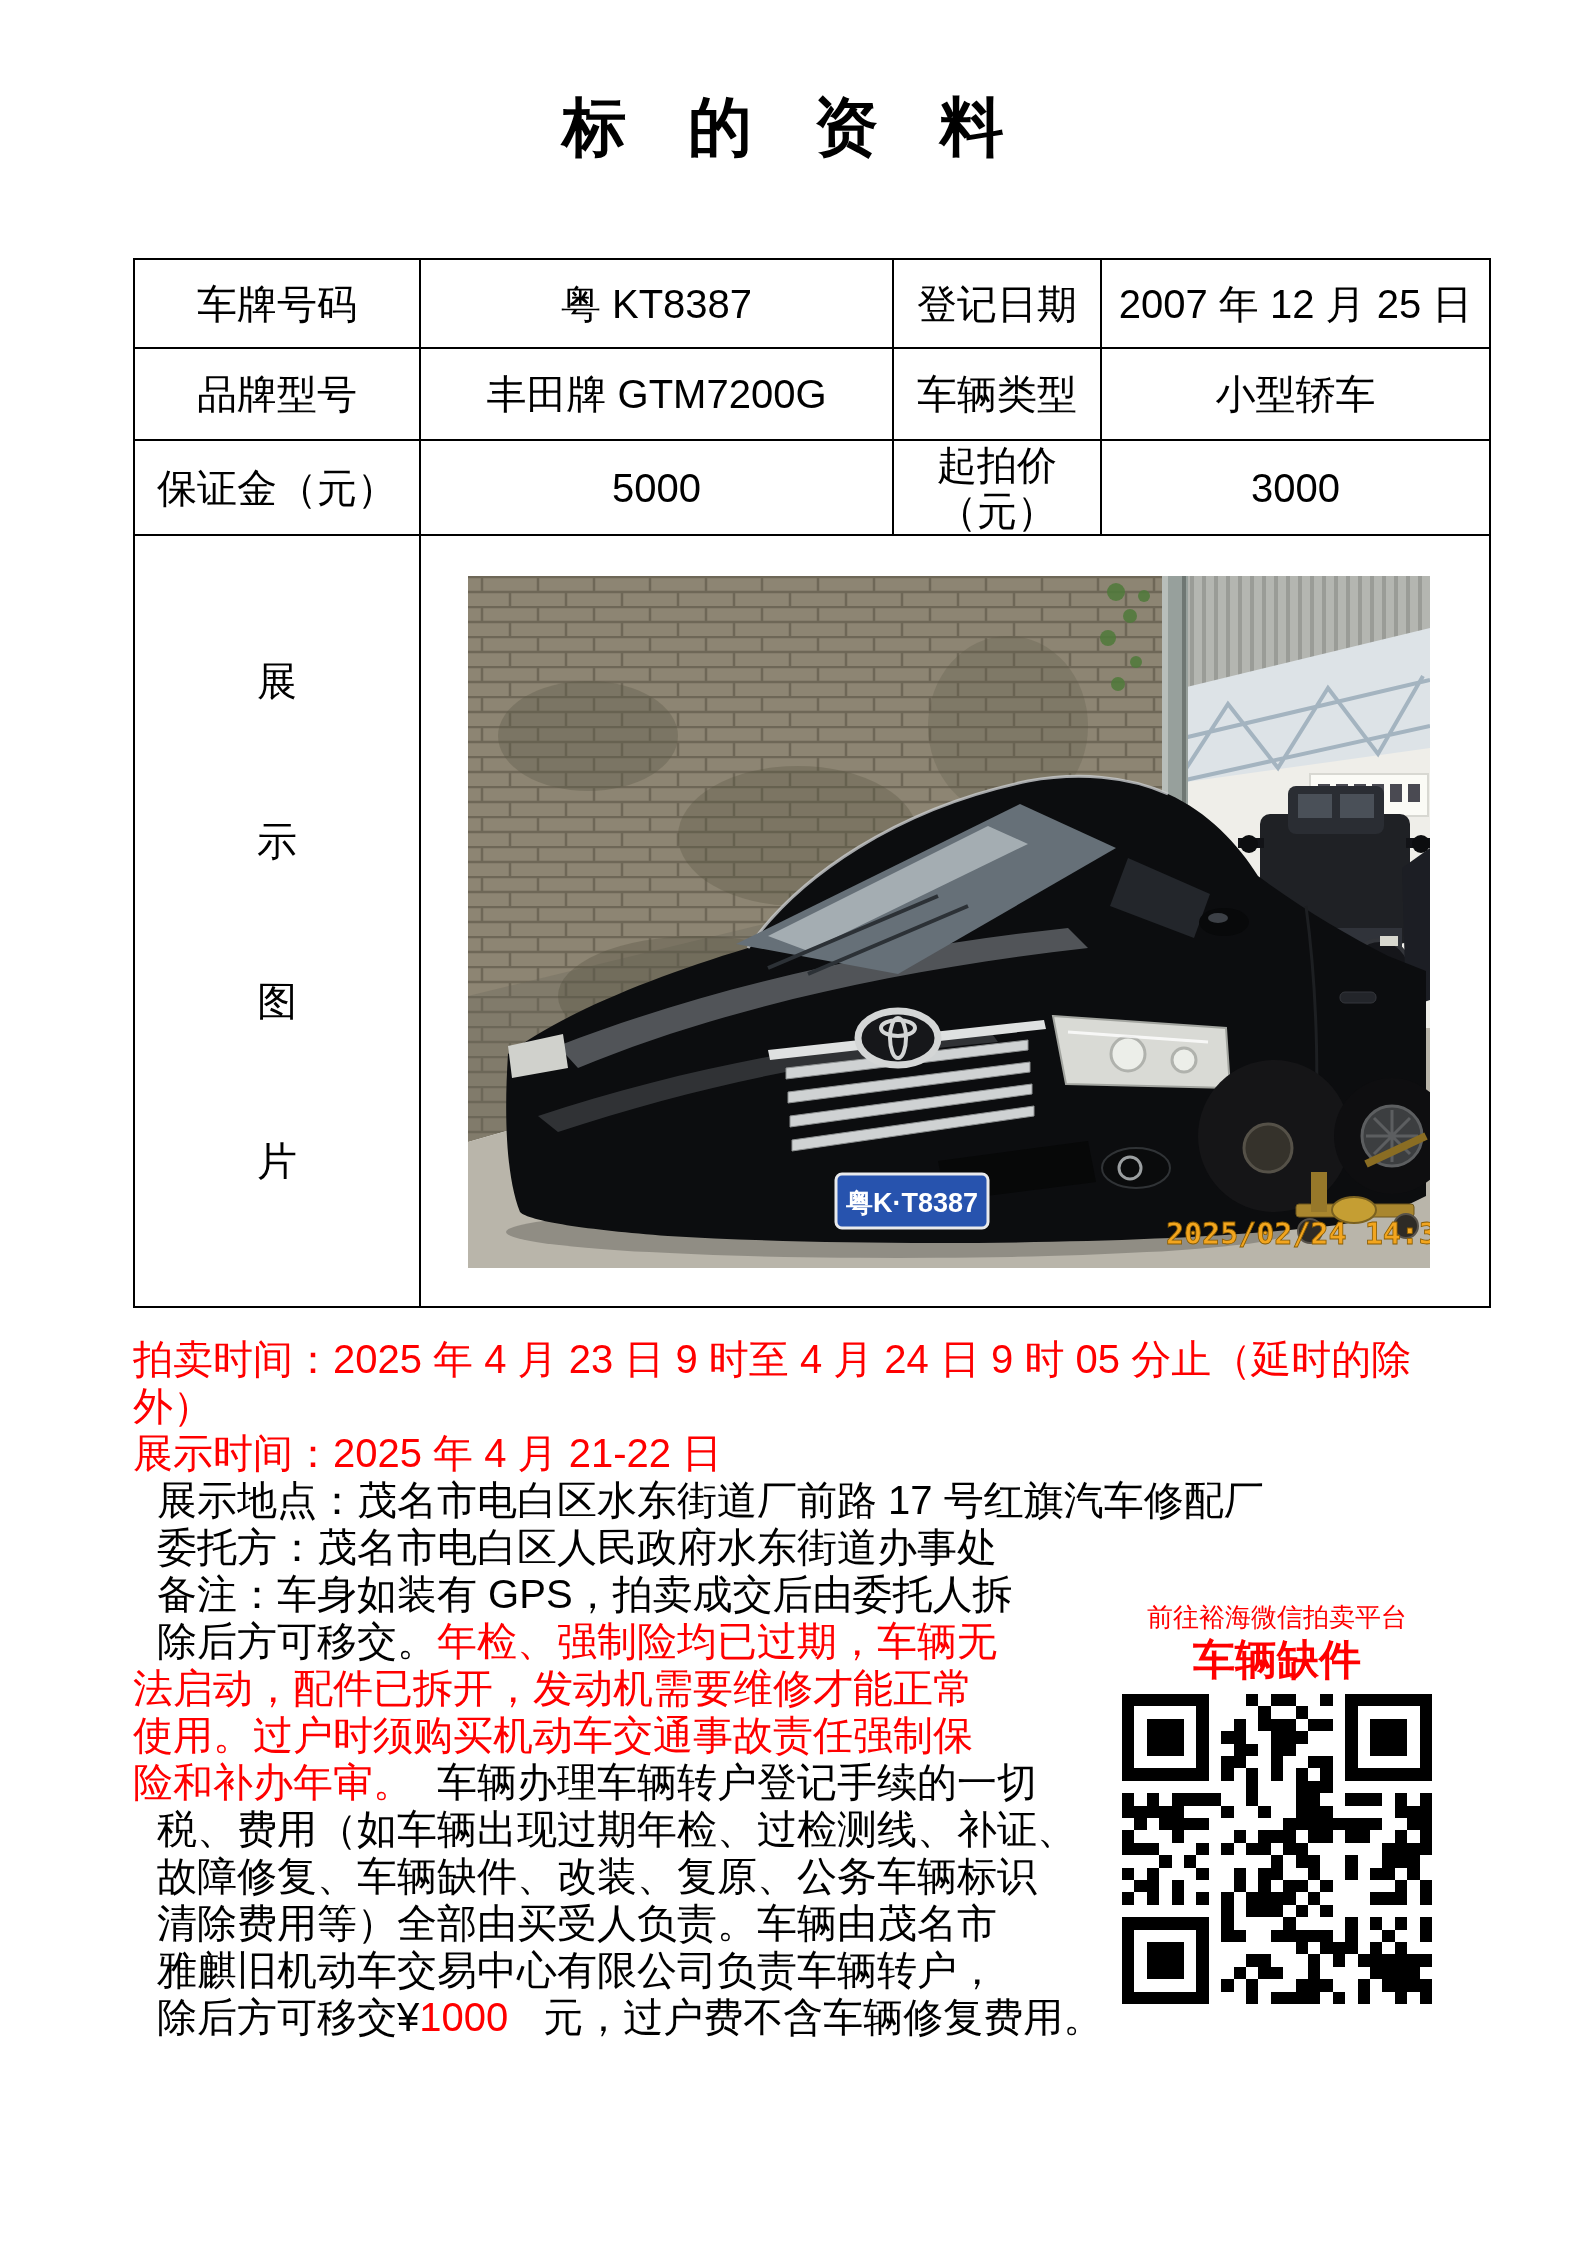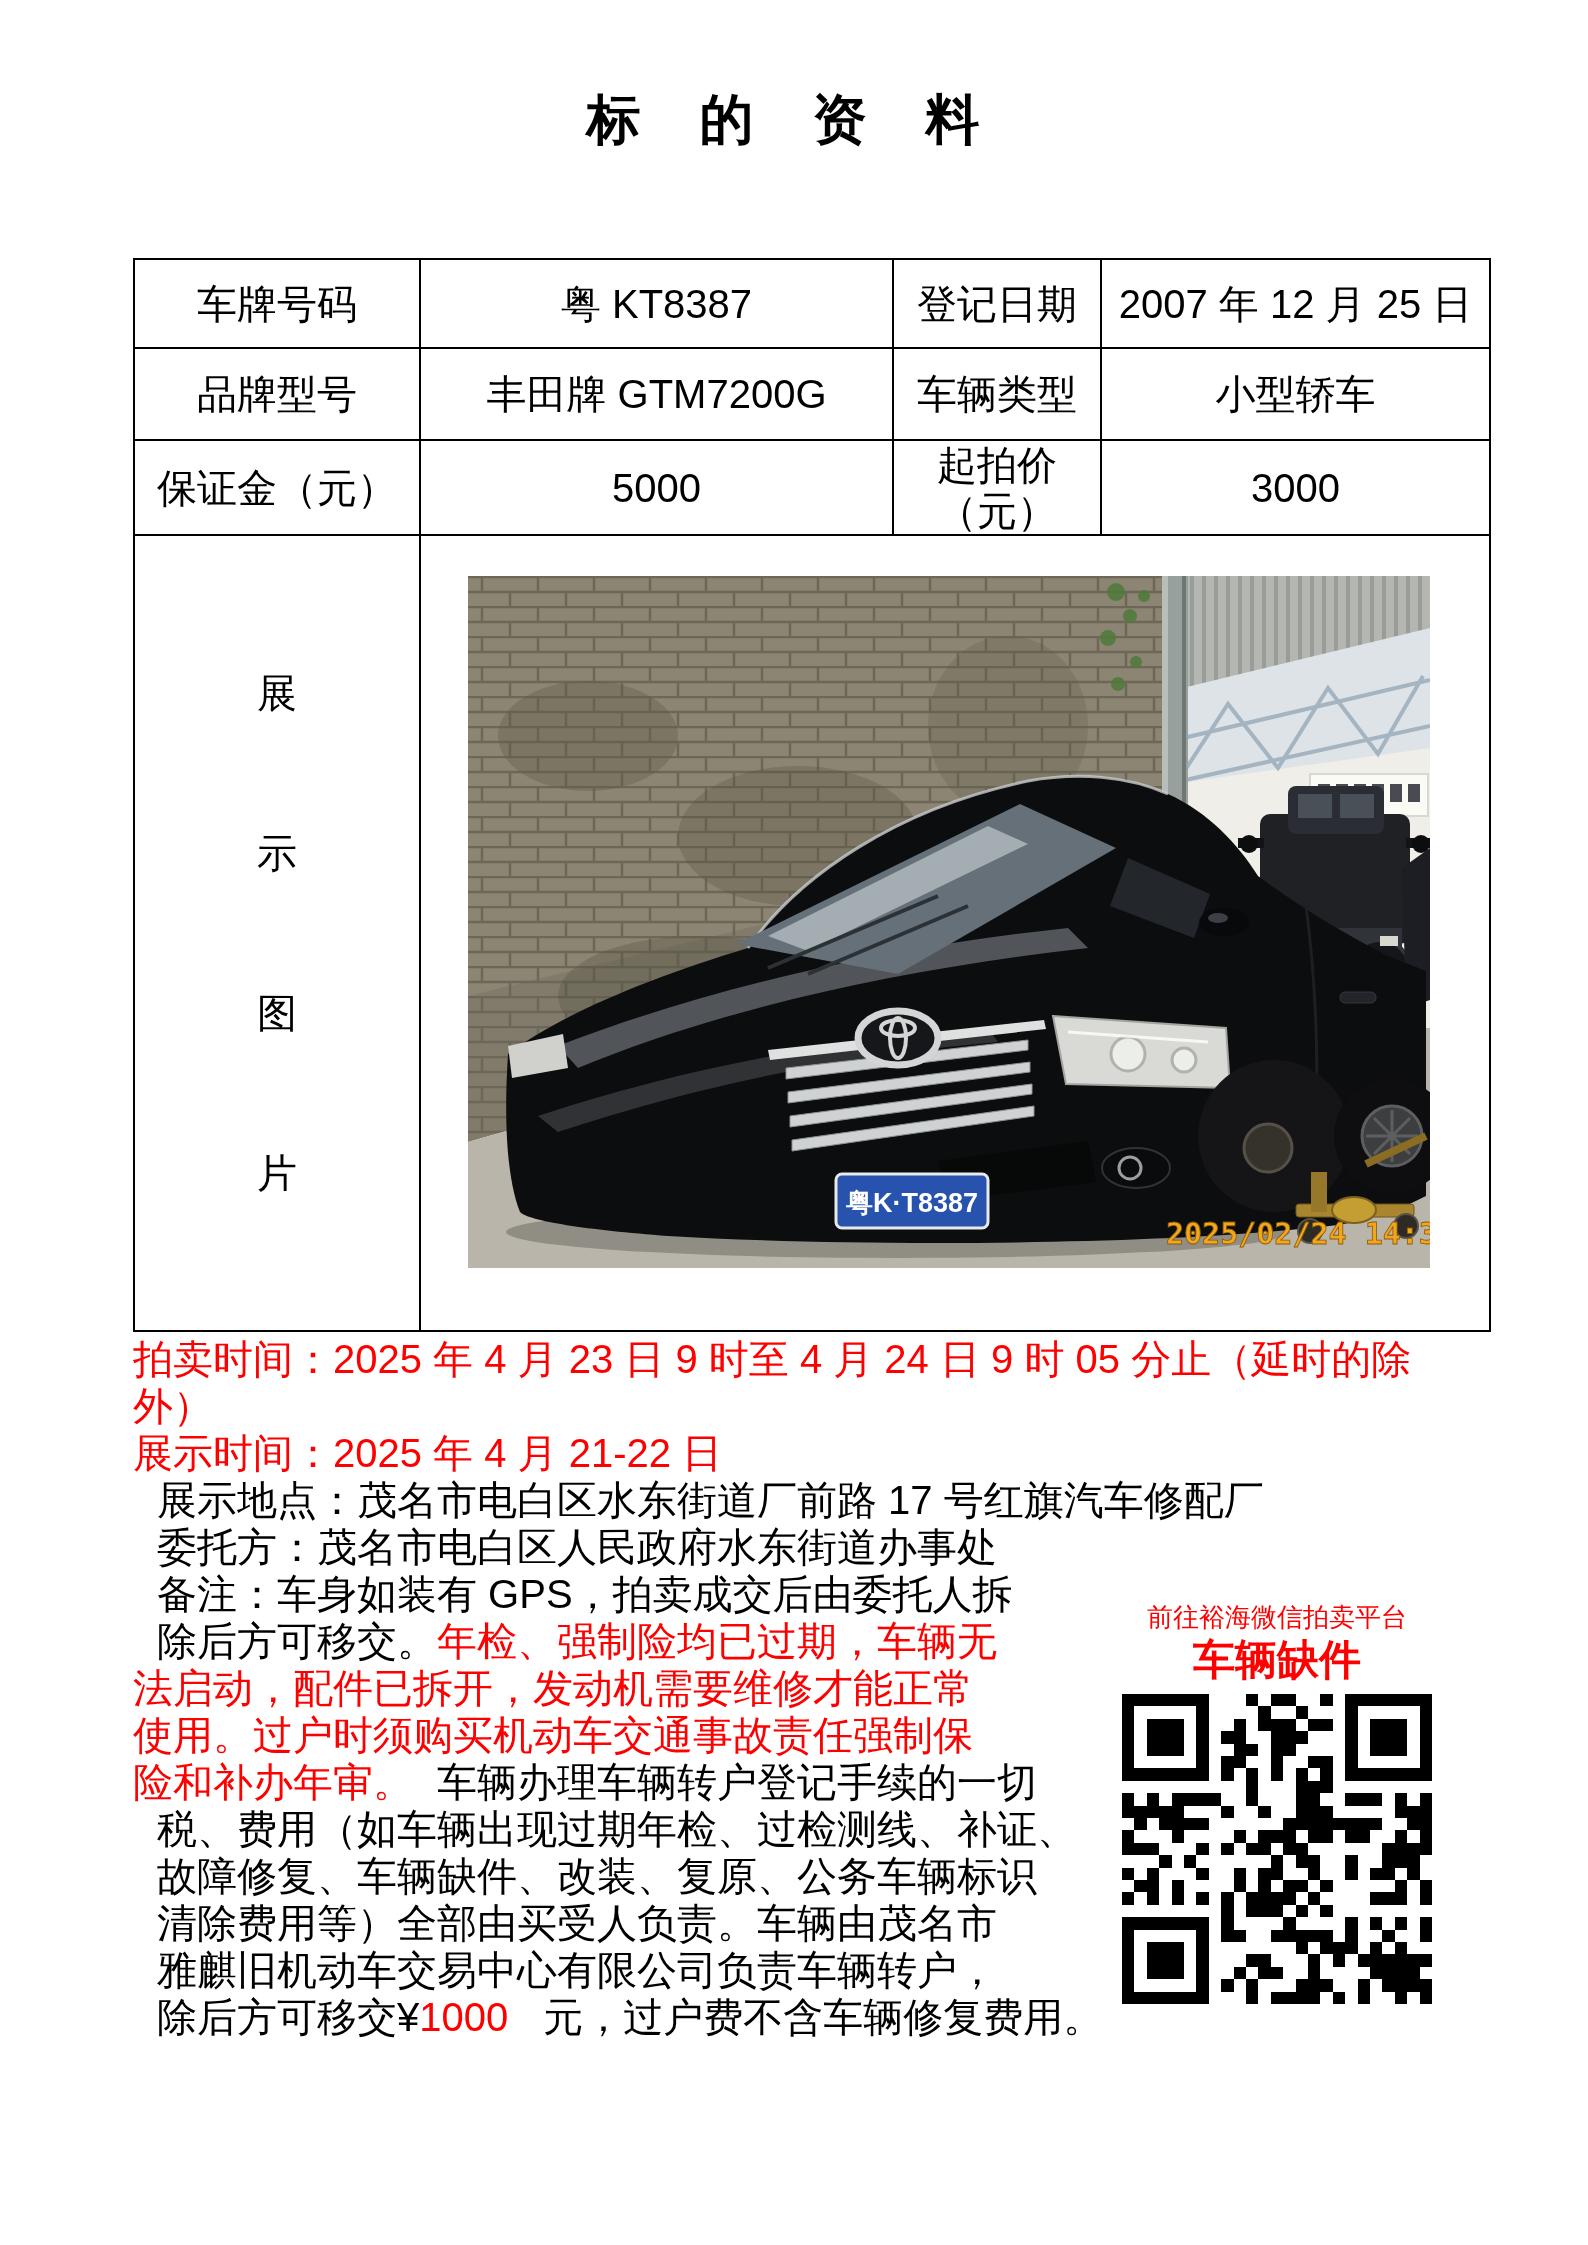--- a/index.html
+++ b/index.html
@@ -7,21 +7,21 @@
     position:relative;
     width:1588px;height:2245px;
     background:#ffffff;
     font-family:"Liberation Sans","DejaVu Sans",sans-serif;
     color:#000;
     overflow:hidden;
   }
   
   #doc-title{
     position:absolute;top:84px;left:0;width:100%;
-    text-align:center;font-size:54px;font-weight:bold;
+    text-align:center;font-size:64px;font-weight:bold;
     letter-spacing:22px;color:#000;
   }
   
   table.info{
     position:absolute;left:133px;top:258px;
     width:1356px;border-collapse:collapse;table-layout:fixed;
   }
   table.info td{
     border:2px solid #000;
     text-align:center;vertical-align:middle;
@@ -30,21 +30,21 @@
     overflow:hidden;
   }
   td.h87{height:87px;}
   td.h90{height:90px;}
   td.h93{height:93px;}
   td.photo-row{height:762px;}
   .vlabel{
     display:flex;flex-direction:column;align-items:center;justify-content:center;
     row-gap:114px;height:100%;font-size:40px;
   }
-  .photo-cell{position:relative;padding:16px !important;}
+  .photo-cell{position:relative;padding:4px !important;}
   .photo-box{
     position:absolute;left:47px;top:40px;width:962px;height:692px;
   }
   .photo-box svg{display:block;width:962px;height:692px;}
   
   #notice{
     position:absolute;left:133px;top:1336px;width:1400px;
     font-size:40px;line-height:47px;white-space:nowrap;
   }
   #notice .ln{height:47px;}

